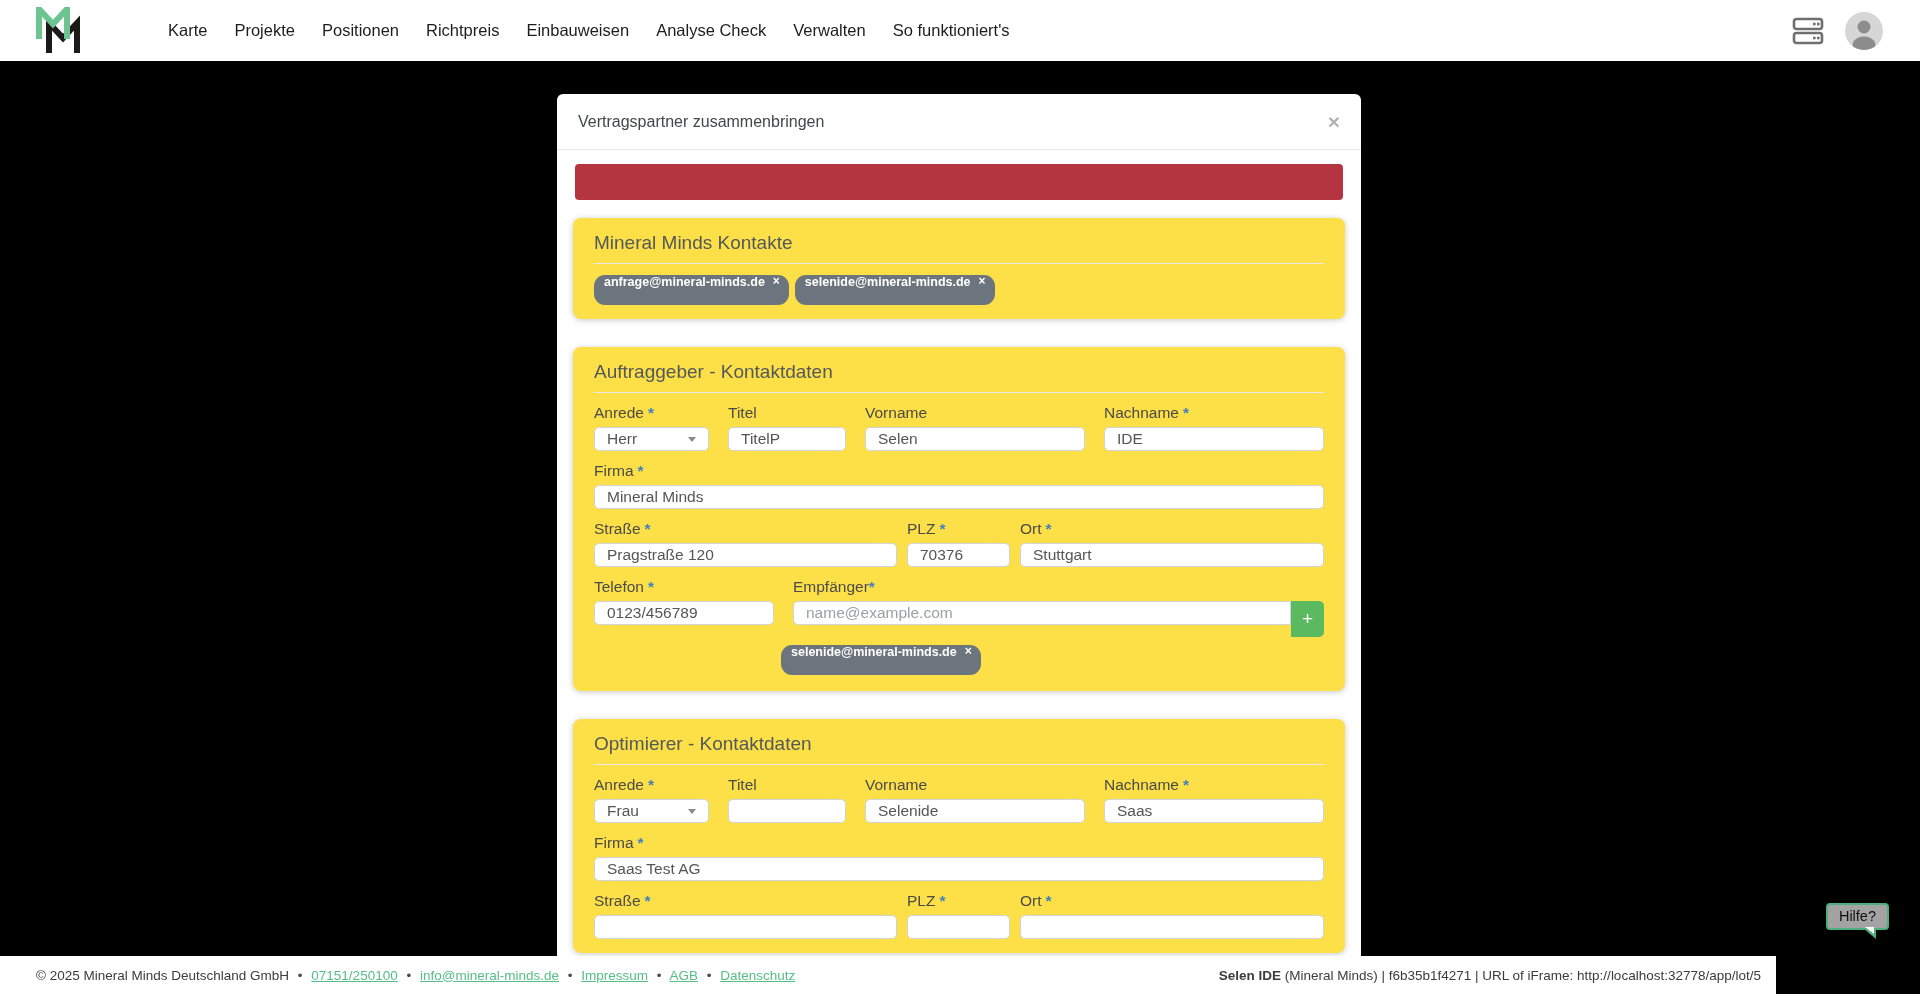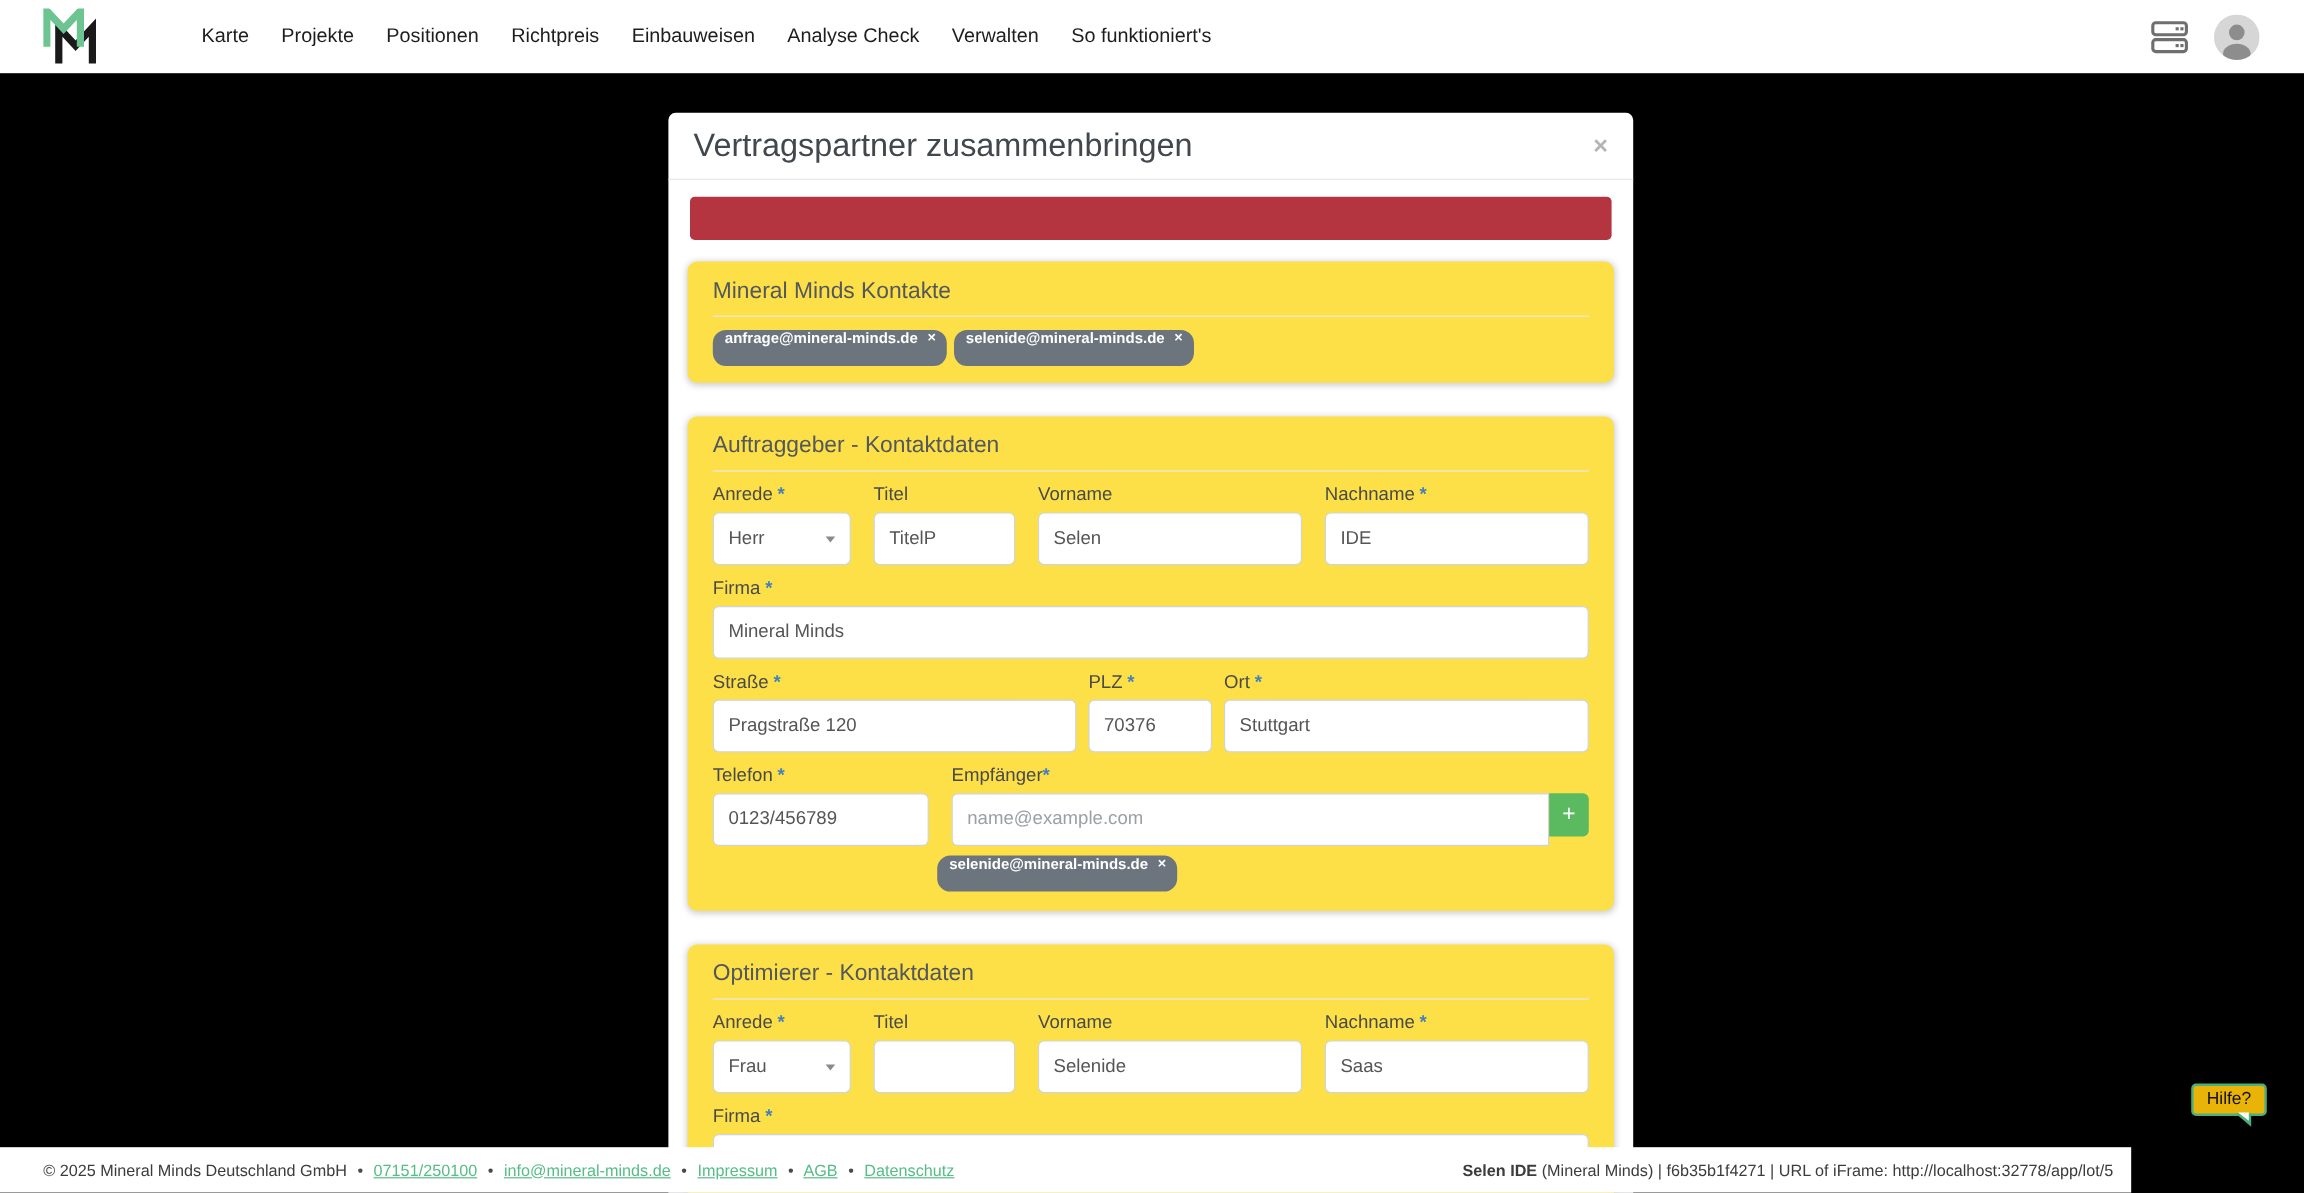--- a/index.html
+++ b/index.html
@@ -29,21 +29,21 @@
 
   
   .modal {
     position:absolute; left:557px; top:94px; width:804px; height:980px;
     background:#fff; border-radius:6px; z-index:20;
   }
   .modal-header {
     height:56px; border-bottom:1px solid #e7e7e7; display:flex; align-items:center;
     padding:0 21px;
   }
-  .modal-title { font-size:27px; font-weight:500; color:#41474c; }
+  .modal-title { font-size:16px; font-weight:500; color:#41474c; }
   .modal-close {
     margin-left:auto; color:#b4b4b4; font-size:21px; font-weight:700;
     cursor:pointer; line-height:1; background:none; border:none; padding:0;
     font-family:inherit;
   }
   .modal-body { padding:14px 16px; }
 
   .alert-danger { height:36px; background:#b43440; border-radius:4px; margin:0 2px 18px 2px; }
 
   .card {
@@ -62,21 +62,21 @@
   .tag-x { cursor:pointer; font-size:12px; font-weight:700; line-height:1; }
 
   
   .form-row { display:flex; gap:19px; margin-top:10px; }
   .form-row.gap-lg { gap:10px; }
   .field { display:flex; flex-direction:column; }
   .field-label { font-size:15.5px; line-height:19px; color:#4a4a4a; margin-bottom:5px; white-space:nowrap; }
   .req { color:#4080bf; font-weight:700; margin-left:4px; }
   .req-tight { margin-left:0; }
   input.tb, .selectbox {
-    height:44px; border:1px solid #cfd4d9; border-radius:5px; padding:0 12px;
+    height:24px; border:1px solid #cfd4d9; border-radius:5px; padding:0 12px;
     font-size:15.5px; color:#555; background:#fff; width:100%;
     font-family:inherit; outline:none;
   }
   input.tb::placeholder { color:#9aa0a6; }
   .selectbox { display:flex; align-items:center; justify-content:space-between; cursor:pointer; }
   .caret { width:0; height:0; border-left:4.5px solid transparent; border-right:4.5px solid transparent; border-top:5px solid #8a8a8a; }
 
   .w-anrede { width:115px; flex:0 0 auto; }
   .w-titel { width:118px; flex:0 0 auto; }
   .w-half { flex:1; }
@@ -102,21 +102,21 @@
   }
   .footer-left { margin-left:36px; white-space:nowrap; }
   .footer-left a { color:#55bd86; text-decoration:underline; cursor:pointer; }
   .sep { color:#4a4a4a; margin:0 5px; }
   .footer-right { margin-left:auto; margin-right:15px; white-space:nowrap; color:#3c3c3c; }
   .footer-right b { font-weight:700; }
 
   
   .help {
     position:absolute; right:31px; bottom:64px; z-index:30;
-    background:#eab308; border:2px solid #4caf7d; border-radius:4px;
+    background:#a3a3a3; border:2px solid #4caf7d; border-radius:4px;
     padding:3px 11px 4px; font-size:14.5px; color:#111; cursor:pointer;
   }
   .help::before {
     content:""; position:absolute; bottom:-11px; right:11px;
     border-top:11px solid #4caf7d; border-left:13px solid transparent;
   }
   .help::after {
     content:""; position:absolute; bottom:-6px; right:13px;
     border-top:7px solid #fff; border-left:9px solid transparent;
   }

